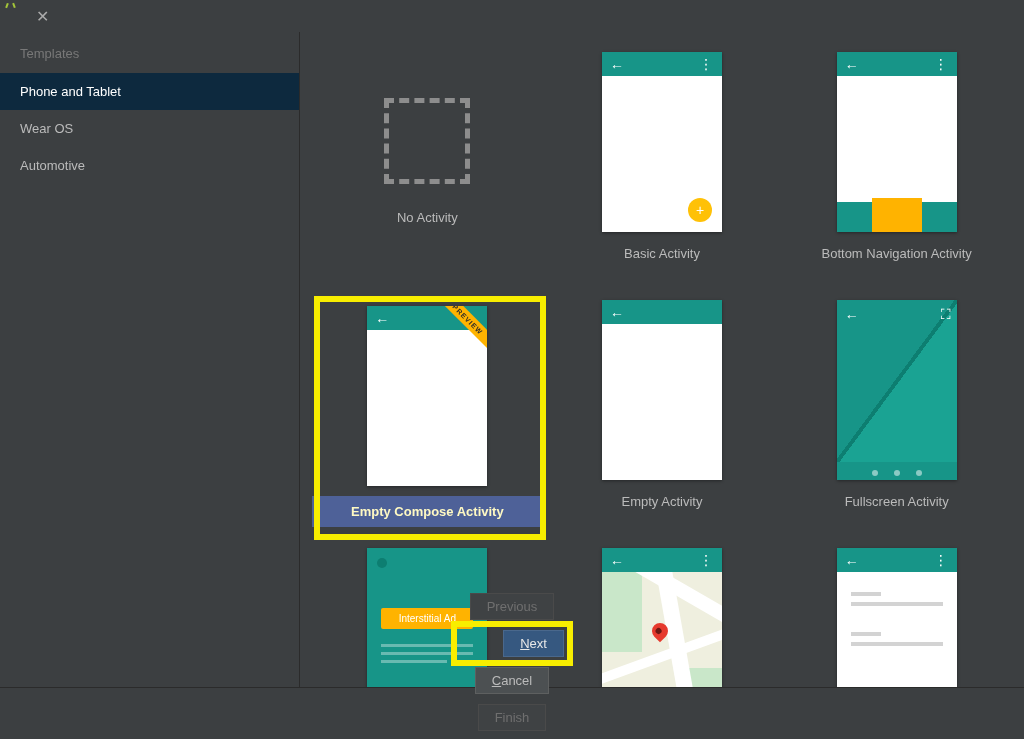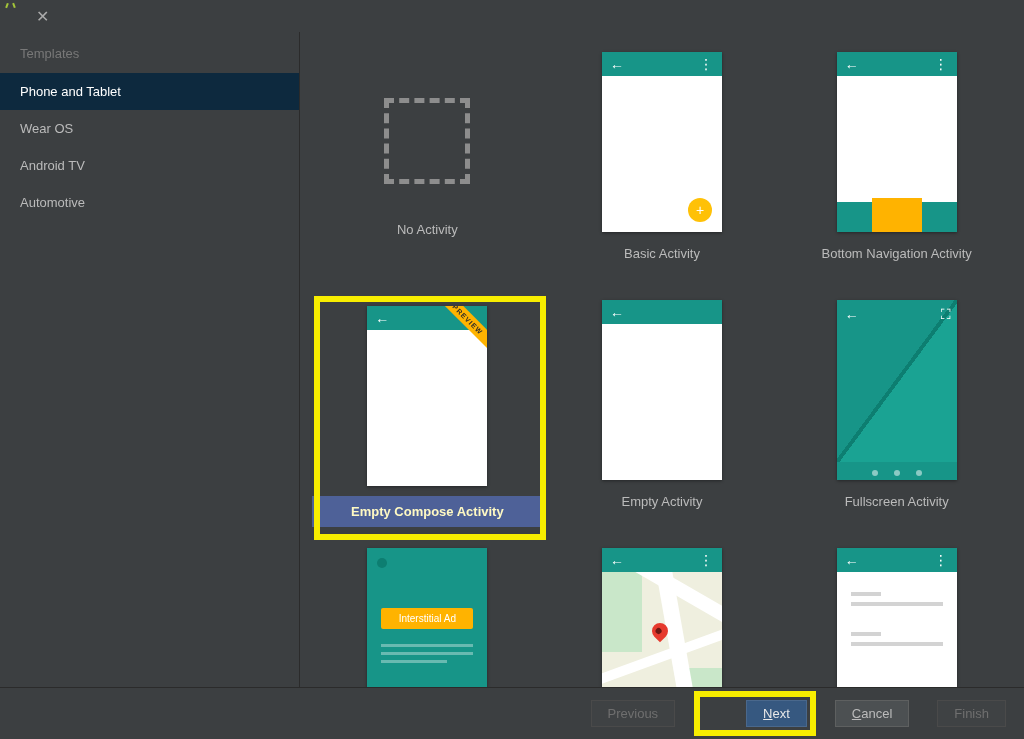--- a/index.html
+++ b/index.html
@@ -185,23 +185,24 @@
   .list-card .sect { padding-top:14px; }
   
   .footer {
     position:absolute;
     left:0; right:0; bottom:0;
     height:52px;
     border-top:1px solid #2b2b2b;
     display:flex;
     align-items:center;
     justify-content:flex-end;
-    padding:16px 18px;
-    gap:28px;
+    padding:8px 18px;
+    gap:10px;
     background:#3c3f41;
+    flex-direction:column;
   }
   .footer button {
     background:#4c5052;
     border:1px solid #5e6060;
     color:#bbbbbb;
     padding:5px 16px;
     font-size:13px;
     cursor:pointer;
   }
   .footer button:disabled {
@@ -236,29 +237,28 @@
 <div class="titlebar">
   <span class="icon"><span class="android-icon"></span></span>
   <span class="close">✕</span>
 </div>
 
 <div class="content">
   <div class="sidebar">
     <div class="sidebar-header">Templates</div>
     <div class="sidebar-item selected"><span>Phone and Tablet</span></div>
     <div class="sidebar-item"><span>Wear OS</span></div>
-    <div class="sidebar-item"><span>Android TV</span></div>
     <div class="sidebar-item"><span>Automotive</span></div>
   </div>
 
   <div class="gallery">
 
     <div class="template-cell">
       <div class="no-activity-box"></div>
-      <div class="template-label" style="margin-top:38px">No Activity</div>
+      <div class="template-label" style="margin-top:26px">No Activity</div>
     </div>
 
     <div class="template-cell">
       <div class="template-card">
         <div class="appbar">
             <span class="back">←</span>
             <span class="menu">⋮</span>
           </div>
         <div class="fab">+</div>
       </div>

